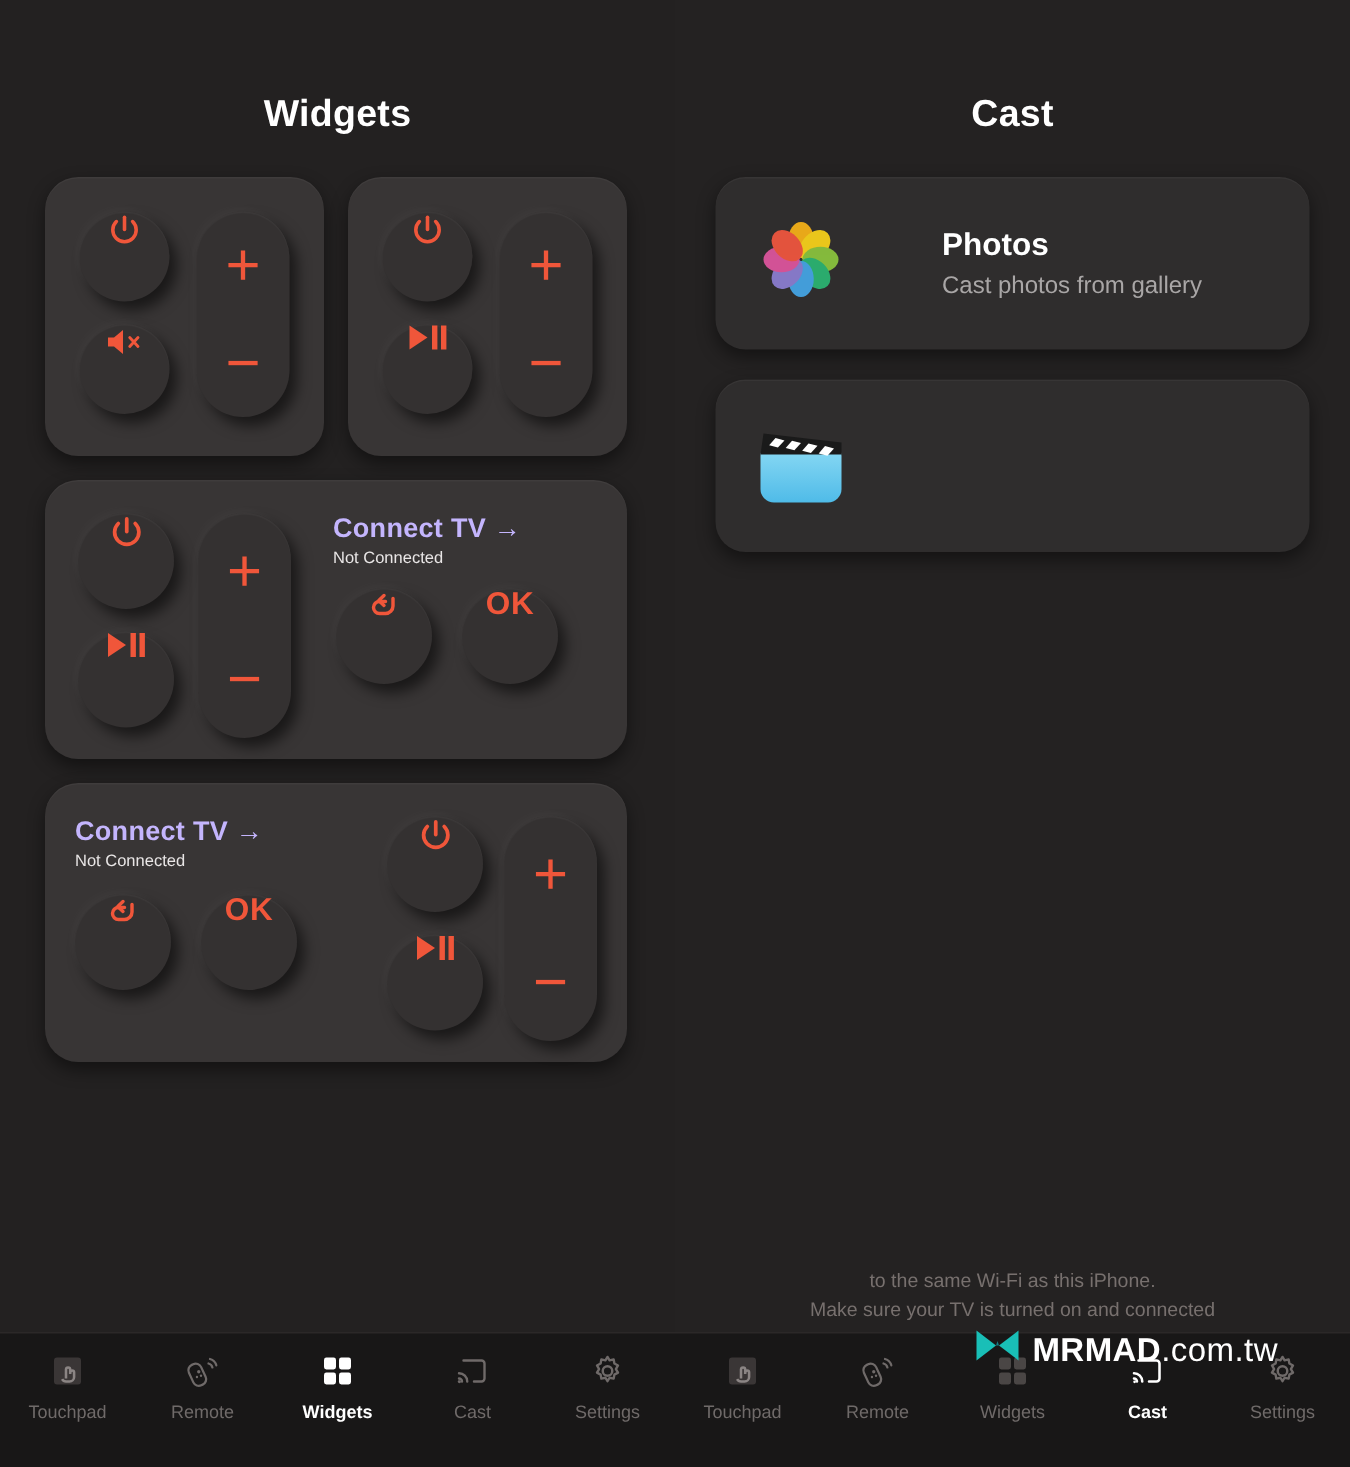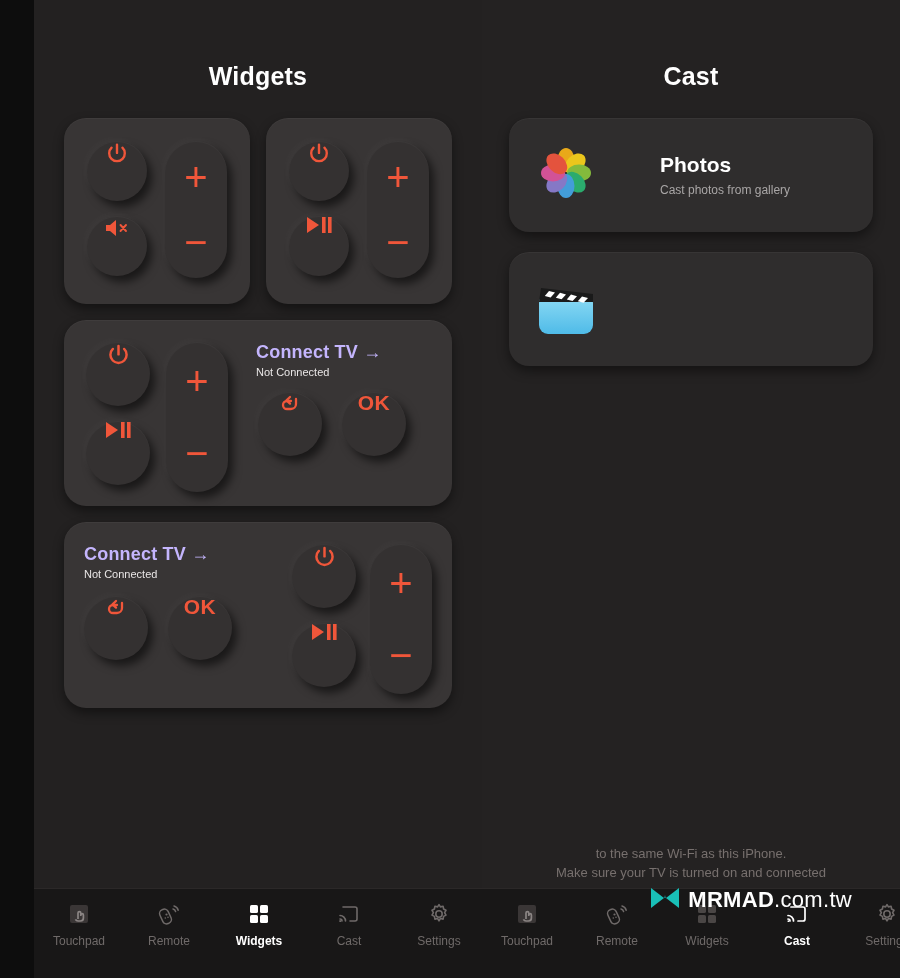--- a/index.html
+++ b/index.html
@@ -2,21 +2,21 @@
 <html><head>
 <meta charset="utf-8">
 <style>
   * { box-sizing: border-box; margin: 0; padding: 0; }
   html, body {
     width: 900px; height: 978px;
     background: #0d0d0d;
     font-family: "Liberation Sans", sans-serif;
     overflow: hidden;
   }
-  .screen { position: relative; width: 900px; height: 978px; display: flex; padding-left: 34px; }
+  .screen { position: relative; width: 900px; height: 978px; display: flex; }
 
   .pane { position: relative; height: 978px; width: 450px; background: #232121; }
   .pane.right { background: #242222; }
 
   .pane-title {
     text-align: center; color: #ffffff; font-weight: bold;
     font-size: 25px; letter-spacing: .2px; padding-top: 62px;
   }
 
   
@@ -74,21 +74,21 @@
   
   .cast-area { padding: 27px 27px 0 27px; }
   .ccard {
     display: flex; align-items: center; gap: 20px;
     background: #2f2d2d; border-radius: 20px;
     padding: 22px 24px; margin-bottom: 20px;
     box-shadow: 0 5px 12px rgba(0,0,0,.45), inset 0 1px 0 rgba(255,255,255,.04);
   }
   .ccard-txt { display: flex; flex-direction: column; gap: 6px; margin-left: 41px; }
   .ccard-title { color: #fff; font-size: 21px; font-weight: bold; }
-  .ccard-sub { color: #a9a6a6; font-size: 12px; }
+  .ccard-sub { color: #a9a6a6; font-size: 16px; }
 
   .footnote {
     position: absolute; left: 0; right: 0; bottom: 96px;
     text-align: center; color: #77706e; font-size: 13px; line-height: 19px;
   }
 
   
   .tabbar {
     position: absolute; bottom: 0; left: 0; width: 450px; height: 90px;
     background: #181717; border-top: 1px solid #2b2828;

